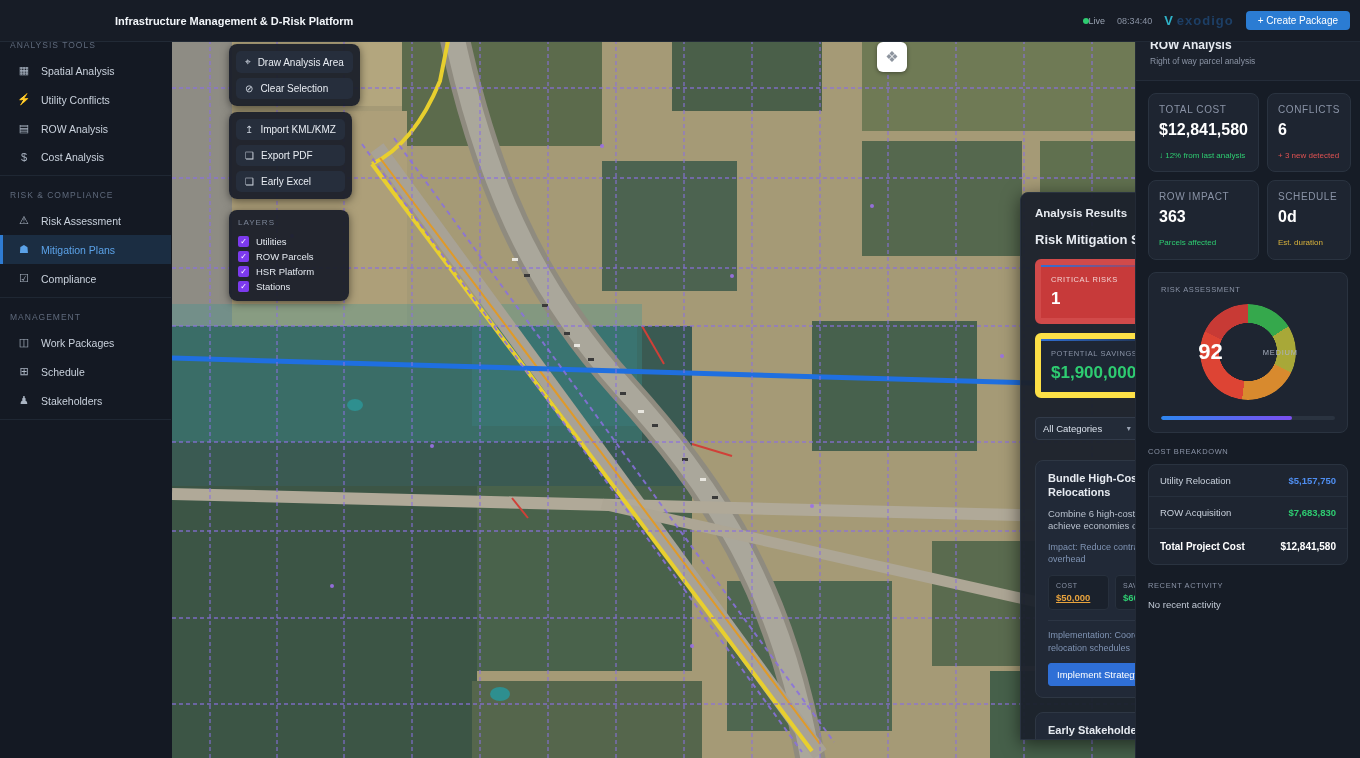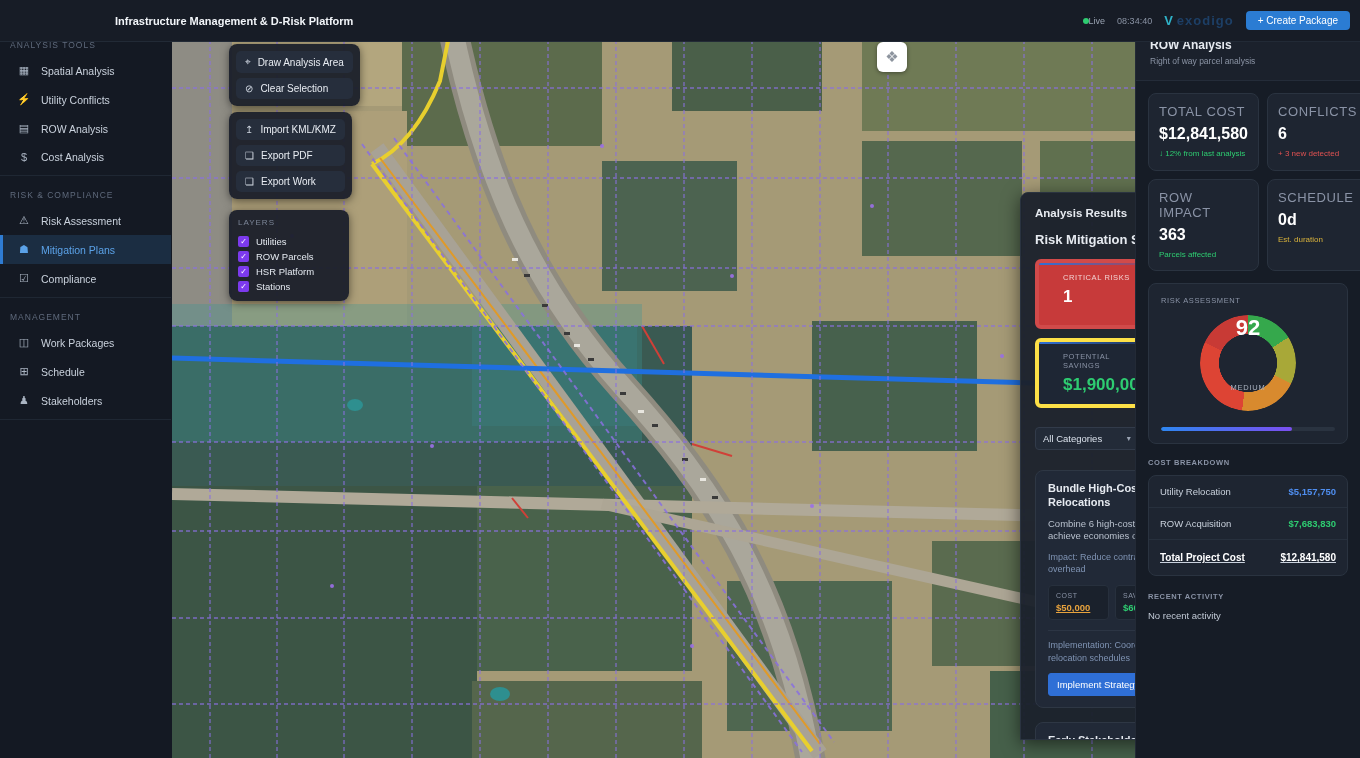--- a/index.html
+++ b/index.html
@@ -52,22 +52,22 @@
 
   
   .results { position:absolute; right:22px; top:192px; width:318px; height:548px;
     background:#1b212cf5; border:1px solid #2a3340; border-radius:8px 8px 0 0; z-index:30;
     padding:12px 14px; overflow:hidden; box-shadow:0 4px 18px rgba(0,0,0,.55); }
   .results-head { display:flex; align-items:center; justify-content:space-between; }
   .results-title { font-size:11.5px; font-weight:bold; }
   .close-x { background:none; border:none; color:#9aa3b2; font-size:13px; cursor:pointer; }
   .results-sub { font-size:13px; font-weight:bold; margin-top:12px; }
   .sum-grid { display:grid; grid-template-columns:1fr 1fr; gap:9px; margin-top:12px; }
-  .sum-card { position:relative; border-radius:6px; padding:10px 24px 9px; background:#1e2634;
-    border:4px solid #fde047; overflow:hidden; }
+  .sum-card { position:relative; border-radius:6px; padding:10px 10px 9px; background:#1e2634;
+    border:6px solid #fde047; overflow:hidden; }
   .sum-card::before { content:""; position:absolute; left:0; top:0; right:0; height:2px;
     background:linear-gradient(90deg,#2f6fd6,#2f6fd600); }
   .sum-card.critical { background:#c73a3a; border-color:#d14a4a; }
   .sum-label { font-size:7.5px; letter-spacing:.6px; color:#8a93a6; }
   .sum-card.critical .sum-label { color:#f3d2d2; }
   .sum-value { font-size:17px; font-weight:bold; margin-top:5px; color:#fff; }
   .sum-value.green { color:#2ecc71; }
   .filter-row { display:flex; align-items:center; gap:8px; margin-top:13px; }
   .select { display:flex; align-items:center; justify-content:space-between; gap:6px; background:#232b38;
     border:1px solid #323b4a; border-radius:4px; font-size:9.5px; color:#dbe2ec; padding:5px 7px; cursor:pointer; }
@@ -99,45 +99,45 @@
     background:#3a4656; border-radius:2px; }
 
   
   .rpanel { position:absolute; left:1135px; top:26px; width:225px; height:732px; background:#161c26;
     border-left:1px solid #232a36; z-index:40; overflow:hidden; }
   .rpanel-head { background:#1b212c; padding:12px 14px 14px; border-bottom:1px solid #242c39; }
   .rpanel-title { font-size:12px; font-weight:bold; }
   .rpanel-sub { font-size:8.5px; color:#8a93a4; margin-top:4px; }
   .rstats { display:grid; grid-template-columns:1fr 1fr; gap:8px; padding:12px 12px 0; }
   .rstat { background:#1e2531; border:1px solid #2a3340; border-radius:8px; padding:10px; min-height:78px; }
-  .rstat-label { font-size:13px; letter-spacing:.6px; color:#8a93a6; }
+  .rstat-label { font-size:10px; letter-spacing:.6px; color:#8a93a6; }
   .rstat-value { font-size:16px; font-weight:bold; margin-top:6px; color:#fff; }
-  .rstat-sub { font-size:8px; margin-top:6px; line-height:1.3; }
+  .rstat-sub { font-size:8px; margin-top:12px; line-height:1.3; }
   .risk-card { margin:12px 12px 0; background:#1e2531; border:1px solid #2a3340; border-radius:8px;
     padding:12px; }
   .risk-label { font-size:7.5px; letter-spacing:.6px; color:#8a93a6; }
   .gauge-wrap { display:flex; justify-content:center; margin-top:10px; }
   .gauge { position:relative; width:96px; height:96px; border-radius:50%;
     background:conic-gradient(from 0deg,#35a84c 0 16%,#a8a838 16% 32%,#d88a2e 32% 52%,#dd4434 52% 82%,#c83a35 82% 100%);
     -webkit-mask:radial-gradient(closest-side,transparent 60%,#000 61%);
     mask:radial-gradient(closest-side,transparent 60%,#000 61%); }
-  .gauge-center { position:absolute; inset:0; display:flex; flex-direction:column; align-items:center;
-    justify-content:flex-start;gap:40px; }
+  .gauge-center { position:absolute; inset:0; display:flex; flex-direction:row; align-items:center;
+    justify-content:center;gap:40px; }
   .gauge-score { font-size:22px; font-weight:bold; color:#fff; }
   .gauge-level { font-size:7.5px; letter-spacing:.8px; color:#aab2c0; margin-top:2px; }
   .gauge-box { position:relative; width:96px; height:96px; }
   .risk-bar { height:4px; background:#2a3340; border-radius:2px; margin-top:16px; overflow:hidden; }
   .risk-bar-fill { height:100%; border-radius:2px; background:linear-gradient(90deg,#2e86f0,#7b4ff0); }
   .cost-section { padding:14px 12px 0; }
-  .cost-label { font-size:7.5px; letter-spacing:.6px; color:#8a93a6;font-weight:bold; }
+  .cost-label { font-size:7.5px; letter-spacing:.6px; color:#8a93a6; }
   .cost-table { margin-top:8px; background:#1e2531; border:1px solid #2a3340; border-radius:8px; overflow:hidden; }
   .cost-row { display:flex; justify-content:space-between; align-items:center; padding:10px 11px;
     border-bottom:1px solid #27303d; font-size:9.5px; color:#c9d1dc; }
   .cost-row .val { font-weight:bold; }
-  .cost-row.total { border-bottom:none; padding-top:12px; padding-bottom:12px;text-decoration:underline; }
+  .cost-row.total { border-bottom:none; padding-top:12px; padding-bottom:12px; }
   .cost-row.total .lbl { font-weight:bold; color:#fff; font-size:10px; }
   .cost-row.total .val { color:#fff; font-size:10px; }
   .activity-section { padding:16px 12px 0; }
   .activity-empty { font-size:9.5px; color:#c2cad6; margin-top:9px; }
 </style>
 </head>
 <body>
 
 <header class="topbar">
   <div class="topbar-title">Infrastructure Management &amp; D-Risk Platform</div>
@@ -326,21 +326,21 @@
     <button class="tool-btn">
       <span class="ic">↥</span>
       <span>Import KML/KMZ</span>
     </button>
     <button class="tool-btn">
       <span class="ic">❏</span>
       <span>Export PDF</span>
     </button>
     <button class="tool-btn">
       <span class="ic">❏</span>
-      <span>Export Work</span>
+      <span>Early Excel</span>
     </button>
   </div>
 
   <div class="map-panel" style="left:57px; top:184px; width:120px;">
     <div class="layers-title">LAYERS</div>
     <div id="layers-list">
         <div class="layer-row">
           <span class="layer-check" style="background: rgb(124, 58, 237);">✓</span>
           <span class="layer-label">Utilities</span>
         </div>

